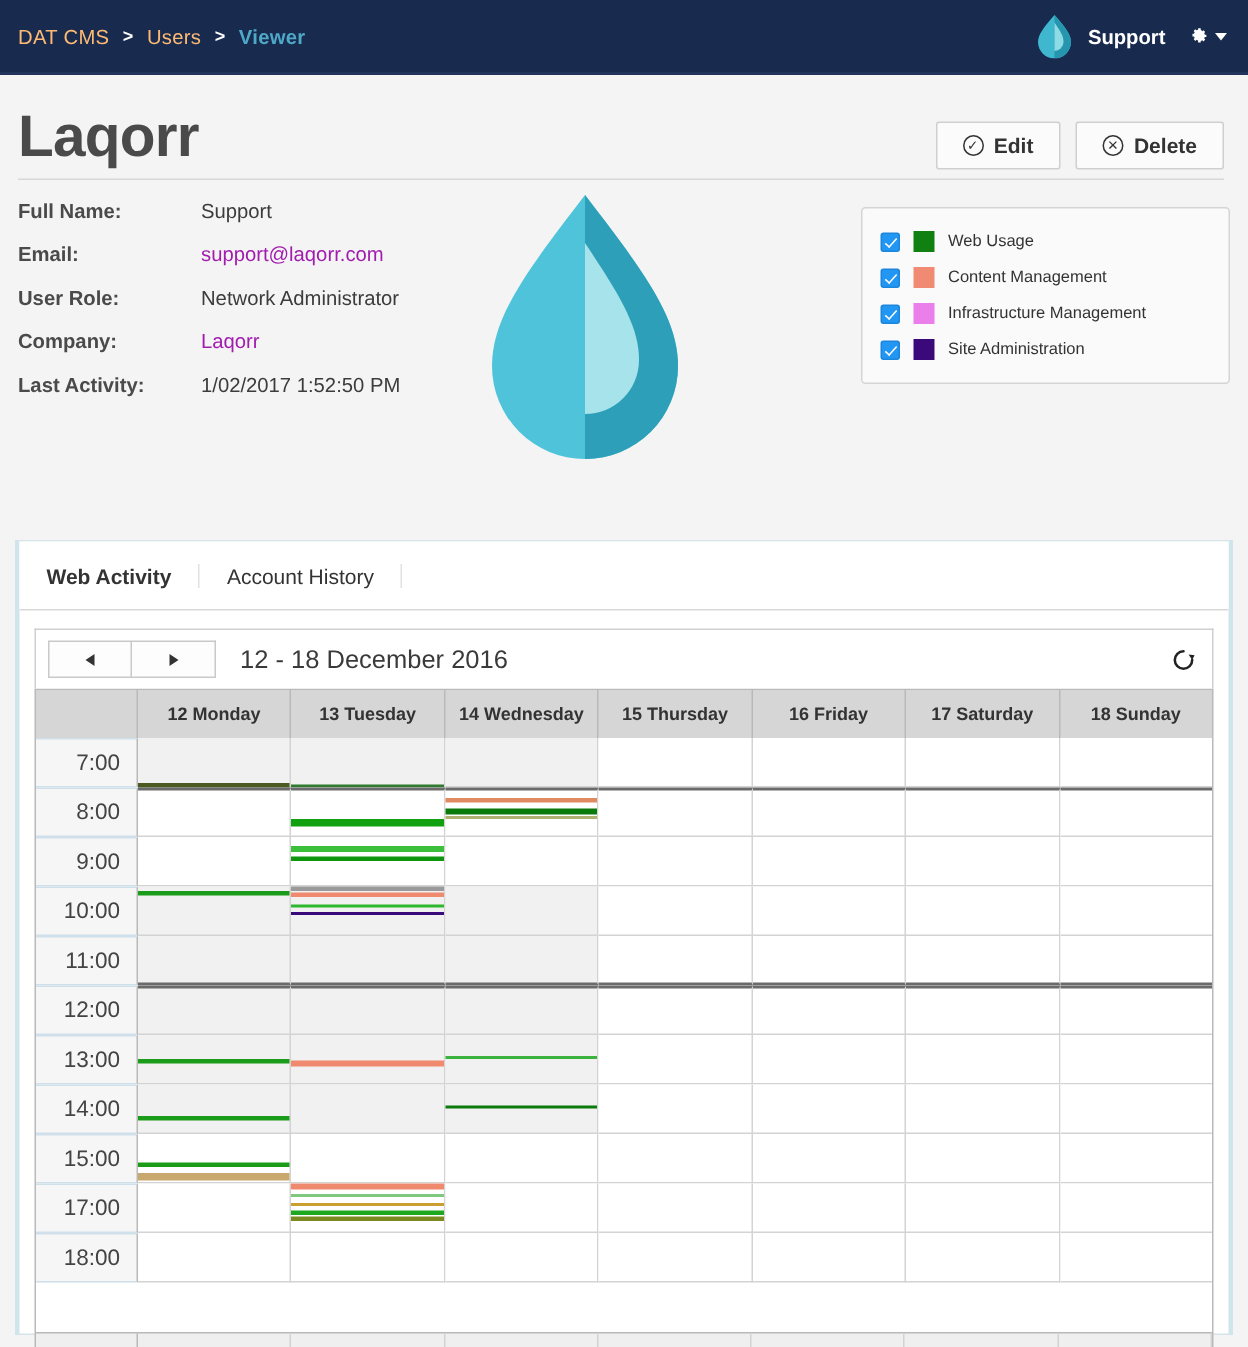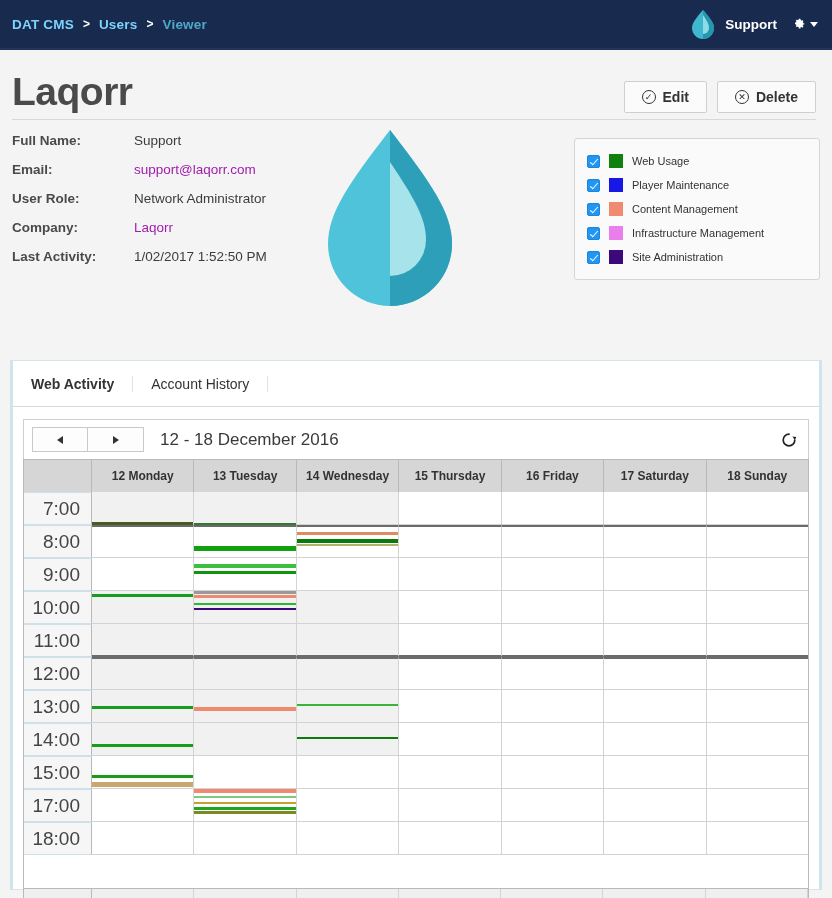--- a/index.html
+++ b/index.html
@@ -16,23 +16,23 @@
     height: 50px;
     background: #182a4e;
     border-bottom: 2px solid #23345c;
     display: flex;
     align-items: center;
     padding: 0 14px 0 12px;
     position: relative;
   }
   .crumbs { display: flex; align-items: center; gap: 9px; }
   .crumb {
-    color: #7dd3fc;
+    color: #fdba74;
     font-size: 13.5px;
-    font-weight: bold;
+    font-weight: normal;
     letter-spacing: .2px;
     text-decoration: none;
   }
   .crumb.active { color: #4fa8c7; font-weight: bold; }
   .crumb-sep { color: #ffffff; font-size: 12px; font-weight: bold; }
 
   .nav-right {
     margin-left: auto;
     display: flex;
     align-items: center;
@@ -239,21 +239,21 @@
   .row .gutter {
     width: 68px; flex: none;
     background: #f6f6f6;
     border-right: 1px solid #b9b9b9;
     border-bottom: 1px solid #cfe0ea;
     border-top: 1px solid #cfe0ea;
     display: flex;
     align-items: center;
     justify-content: flex-end;
     padding-right: 11px;
-    font-size: 19px;
+    font-size: 15px;
     color: #444;
   }
   .row .cell {
     flex: 1 1 0;
     border-right: 1px solid #d3d3d3;
     border-bottom: 1px solid #d3d3d3;
     background: #ffffff;
     position: relative;
   }
   .row .cell:last-child { border-right: none; }
@@ -355,25 +355,20 @@
   </div>
 
   <div class="legend" id="legend-box">
       <div class="legend-row">
         <span class="lg-check"></span>
         <span class="lg-swatch" style="background: rgb(16, 128, 16);"></span>
         <span class="lg-label">Web Usage</span>
       </div>
       <div class="legend-row">
         <span class="lg-check"></span>
-        <span class="lg-swatch" style="background: rgb(24, 24, 230);"></span>
-        <span class="lg-label">Player Maintenance</span>
-      </div>
-      <div class="legend-row">
-        <span class="lg-check"></span>
         <span class="lg-swatch" style="background: rgb(240, 138, 114);"></span>
         <span class="lg-label">Content Management</span>
       </div>
       <div class="legend-row">
         <span class="lg-check"></span>
         <span class="lg-swatch" style="background: rgb(234, 126, 234);"></span>
         <span class="lg-label">Infrastructure Management</span>
       </div>
       <div class="legend-row">
         <span class="lg-check"></span>

